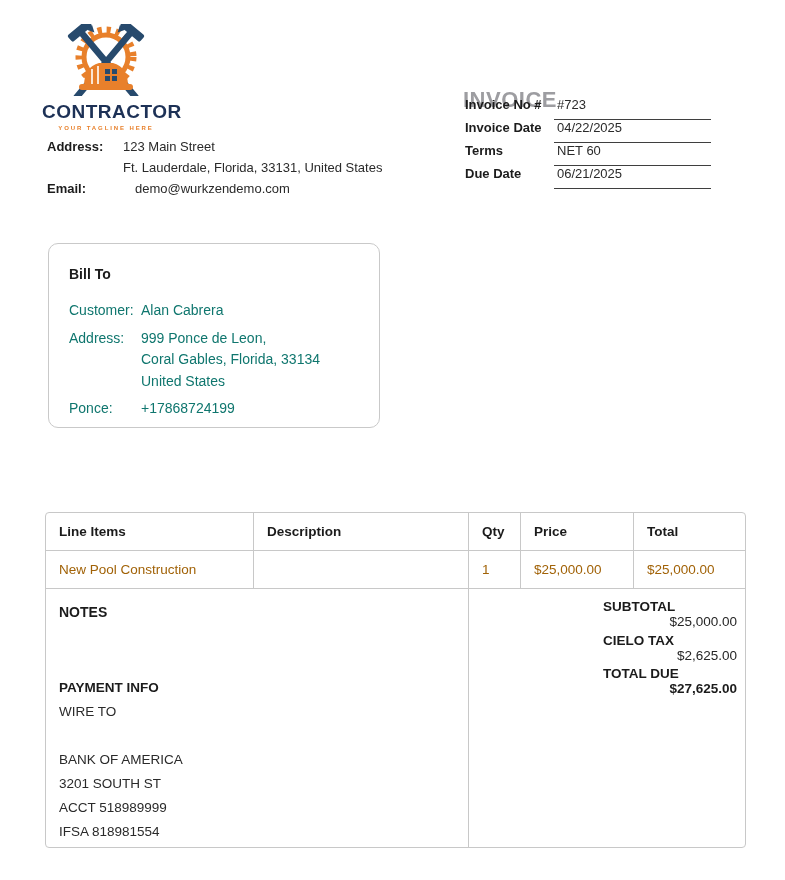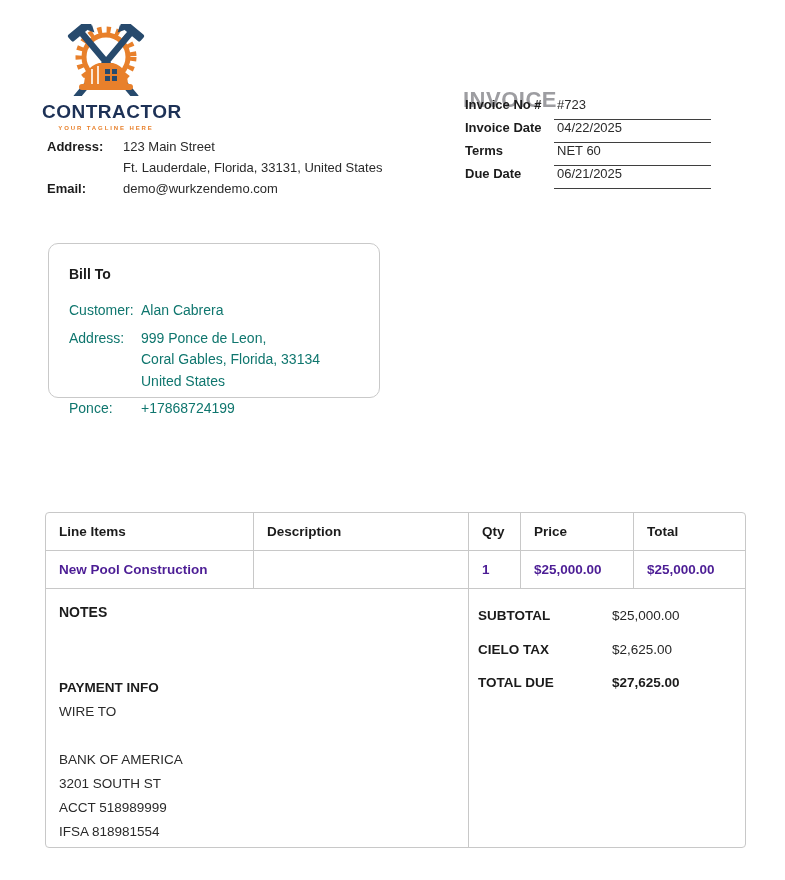--- a/index.html
+++ b/index.html
@@ -21,50 +21,50 @@
   .meta-block { left:465px; top:97px; width:246px; }
   .meta-row { display:flex; height:23px; }
   .meta-label { width:89px; font-size:13px; font-weight:bold; color:#1c1c1c; padding-bottom:4px; }
   .meta-value { width:157px; font-size:13px; color:#2a2a2a; border-bottom:1px solid #3f3f3f; padding:0 0 3px 3px; }
 
   
   .company-block { left:47px; top:136px; width:360px; font-size:13px; }
   .contact-row { display:flex; }
   .contact-label { width:76px; font-weight:bold; color:#1c1c1c; line-height:21px; }
   .contact-lines { color:#2a2a2a; line-height:21px; }
-  .email-row { margin-top:0px; }
-
-  
-  .billto-card { left:48px; top:243px; width:332px; height:155px; border:1px solid #c9c9c9; border-radius:10px; padding:22px 20px 0 20px; }
+  .email-row { margin-top:0px;gap:12px; }
+
+  
+  .billto-card { left:48px; top:243px; width:332px; height:185px; border:1px solid #c9c9c9; border-radius:10px; padding:22px 20px 0 20px; }
   .billto-title { font-size:14px; font-weight:bold; color:#1c1c1c; margin-bottom:18px; }
   .billto-row { display:flex; margin-bottom:6px; font-size:14px; color:#0f766e; }
   .billto-label { width:72px; flex:0 0 72px; line-height:21.5px; }
   .billto-lines { line-height:21.5px; }
 
   
   .items-table { left:45px; top:512px; width:701px; height:336px; border:1px solid #c8c8c8; border-radius:4px; overflow:hidden; }
   .t-row { display:flex; width:100%; }
   .t-head { height:38px; border-bottom:1px solid #c8c8c8; }
   .t-data { height:38px; border-bottom:1px solid #c8c8c8; }
   .t-bottom { height:258px; }
   .cell { padding:0 8px 0 13px; display:flex; align-items:center; font-size:13.5px; border-right:1px solid #c8c8c8; }
   .cell:last-child { border-right:none; }
   .c1 { width:208px; } .c2 { width:215px; } .c3 { width:52px; } .c4 { width:113px; } .c5 { width:112px; flex:1; }
   .t-head .cell { font-weight:bold; color:#1b1b1b; }
-  .t-data .cell { color:#4c1d95;font-weight:bold; }
+  .t-data .cell { color:#a16207; }
 
   .bottom-left { width:423px; border-right:1px solid #c8c8c8; padding:15px 13px 0 13px; position:relative; }
   .bottom-right { flex:1; padding:10px 8px 0 9px; }
 
   .notes-title { font-size:14px; font-weight:bold; color:#1b1b1b; }
   .payment-block { margin-top:56px; }
   .payment-title { font-size:13.5px; font-weight:bold; color:#1b1b1b; line-height:24px; }
   .pay-line { font-size:13.5px; color:#2a2a2a; line-height:24px; min-height:24px; }
 
-  .totals-row { display:flex; align-items:center; height:33.5px; }
+  .totals-row { display:flex; align-items:flex-end; height:33.5px;flex-direction:column; }
   .totals-label { width:134px; font-size:13.5px; font-weight:bold; color:#1b1b1b; }
   .totals-value { font-size:13.5px; color:#262626; }
   .totals-row.grand .totals-value { font-weight:bold; color:#1b1b1b; }
 </style>
 </head>
 <body>
 
 <div class="page">
 
   <div class="abs logo-block">

